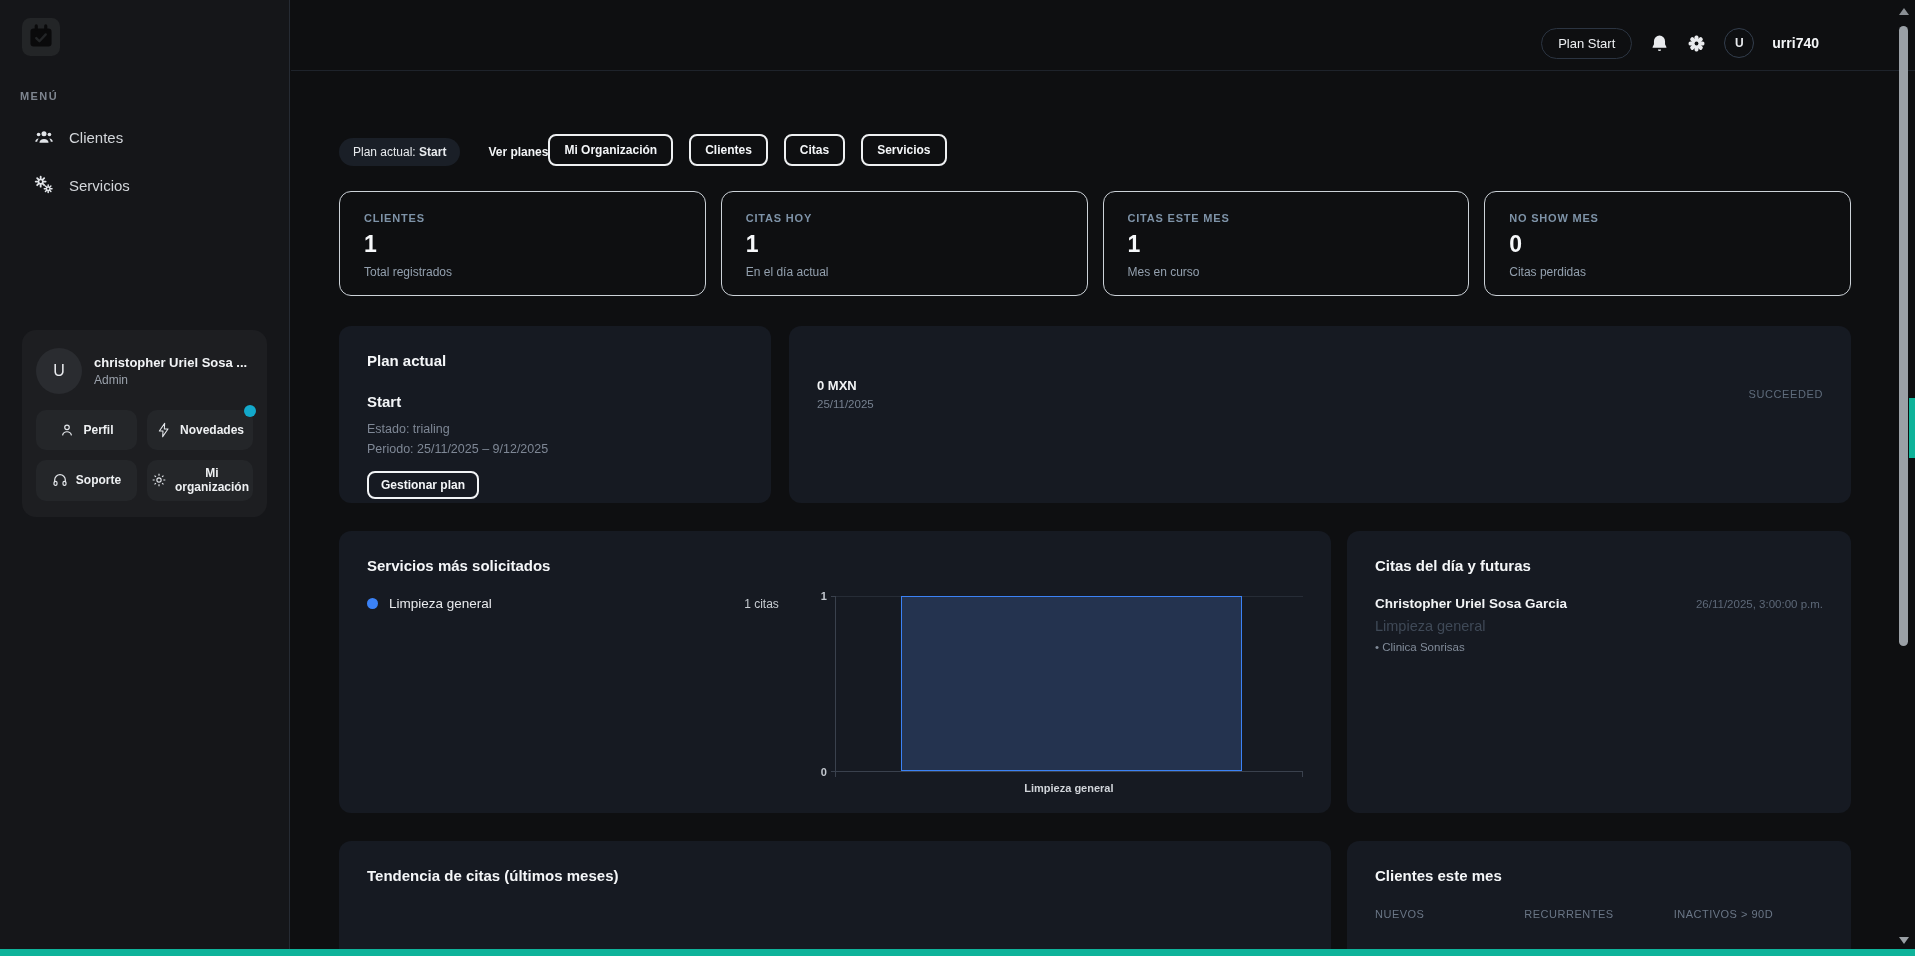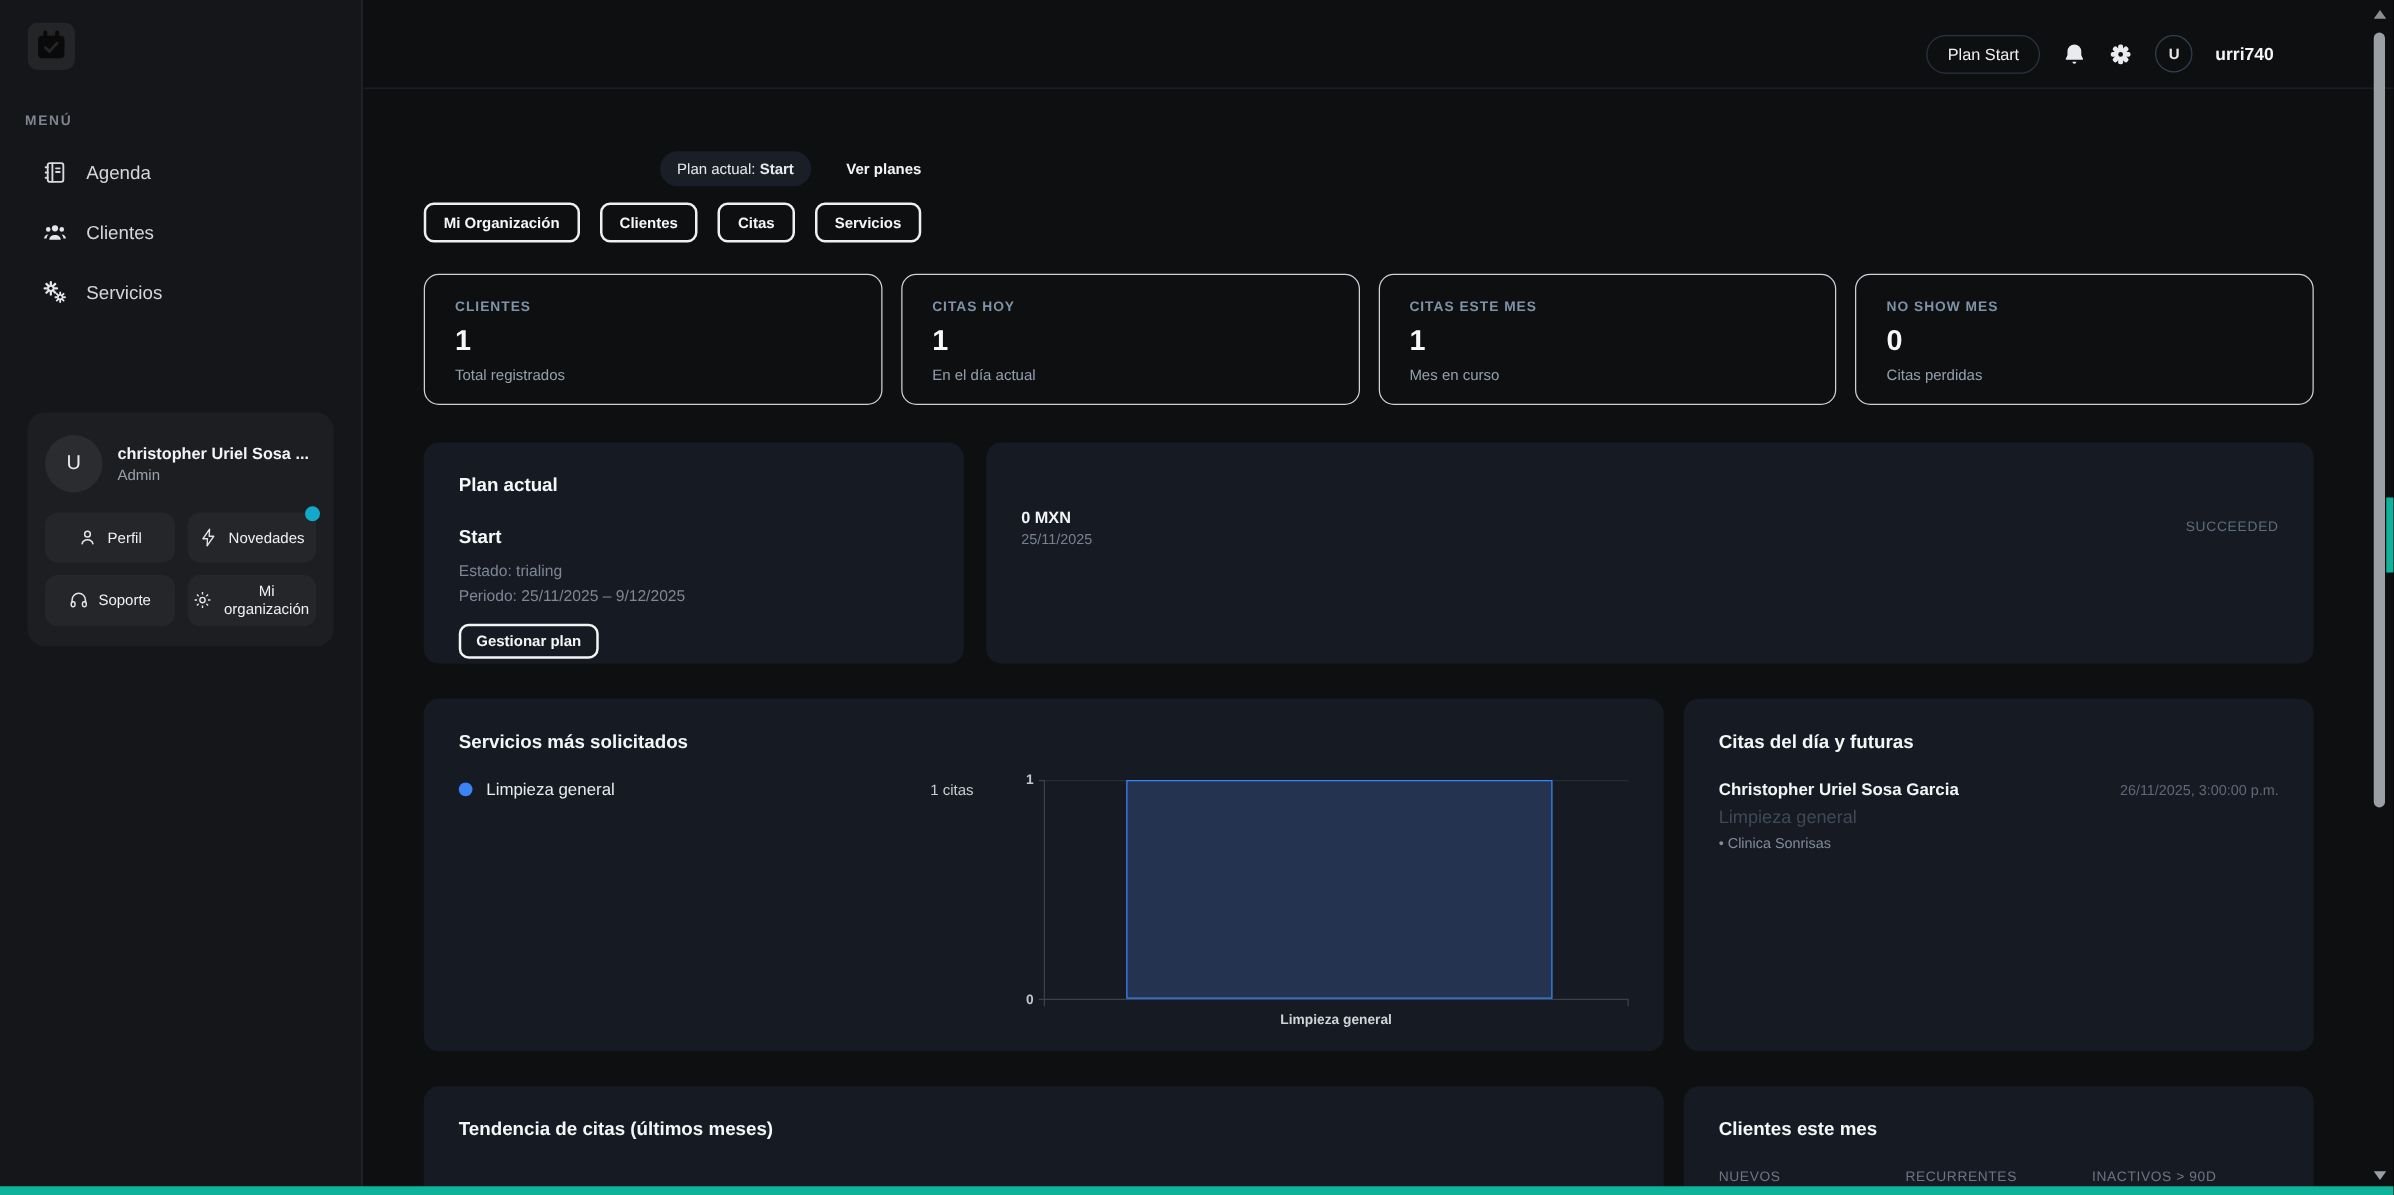--- a/index.html
+++ b/index.html
@@ -37,21 +37,21 @@
     width:46px; height:46px; border-radius:50%; background:#2a2c30;
     display:flex; align-items:center; justify-content:center;
     font-size:16px; color:#e8eaed;
   }
   .uc-name { font-size:13px; font-weight:bold; color:#f2f4f6; }
   .uc-role { font-size:12px; color:#9aa1ab; margin-top:3px; }
   .uc-grid { display:grid; grid-template-columns:1fr 1fr; gap:10px; margin-top:16px; }
   .uc-btn {
     position:relative; display:flex; align-items:center; justify-content:center; gap:8px;
     background:#242629; border-radius:10px; min-height:40px; padding:6px 4px;
-    font-size:12px; font-weight:normal; color:#eef0f2; cursor:pointer; text-align:center; line-height:1.2;
+    font-size:12px; font-weight:bold; color:#eef0f2; cursor:pointer; text-align:center; line-height:1.2;
   }
   .uc-btn svg { width:16px; height:16px; flex:0 0 auto; }
   .badge-dot { position:absolute; top:-5px; right:-3px; width:12px; height:12px; border-radius:50%; background:#13a9cb; }
   
   .main { position:absolute; left:291px; top:0; right:0; height:100%; }
   .topbar {
     height:71px; display:flex; align-items:center;
     padding:16px 96px 0 34px; border-bottom:1px solid #1e232b;
   }
   .hamburger { width:19px; cursor:pointer; }
@@ -68,21 +68,21 @@
     display:flex; align-items:center; justify-content:center;
     font-size:12px; font-weight:bold; color:#e8eaed; cursor:pointer;
   }
   .tb-user { font-size:14px; font-weight:bold; color:#f4f6f8; cursor:pointer; }
   
   .content { padding:0 64px 0 48px; }
   .head-row { display:flex; justify-content:space-between; margin-top:50px; }
   .greeting-block { margin-top:20px; }
   .greeting { font-size:21px; font-weight:bold; color:#f6f8fa; }
   .subtitle { font-size:13px; color:#9aa1ac; margin-top:7px; }
-  .head-right { display:flex; flex-direction:column; align-items:flex-end; }
+  .head-right { display:flex; flex-direction:row; align-items:flex-end; }
   .plan-row { display:flex; align-items:center; gap:28px; }
   .plan-pill {
     background:#1a1f27; border-radius:999px; padding:7px 14px;
     font-size:12px; color:#e8ebee; cursor:pointer;
   }
   .plan-pill b { font-weight:bold; }
   .ver-planes { font-size:12px; font-weight:bold; color:#f2f4f6; cursor:pointer; }
   .quick-row { display:flex; gap:16px; margin-top:13px; }
   .btn-outline {
     border:2px solid #eef0f2; border-radius:8px; background:transparent;
@@ -182,29 +182,20 @@
           <rect x="12" y="6" width="3" height="6" rx="1.5"></rect>
           <rect x="21" y="6" width="3" height="6" rx="1.5"></rect>
         </g>
         <path d="m13.5 19 3 3 6-6.5" stroke="#232527" stroke-width="2.2" fill="none" stroke-linecap="round" stroke-linejoin="round"></path>
       </svg>
     </div>
 
     <div class="menu-label">MENÚ</div>
 
 
-    <div class="nav-item">
-      <svg class="nav-icon" viewBox="0 0 24 24" fill="none" stroke="#d6d9dd" stroke-width="1.8" stroke-linecap="round">
-        <rect x="5" y="3" width="15" height="18" rx="2"></rect>
-          <path d="M9.5 3v18"></path>
-          <path d="M13 8h3.5M13 11.5h3.5"></path>
-          <path d="M3 7h2M3 12h2M3 17h2"></path>
-      </svg>
-      <span>Agenda</span>
-    </div>
 
     <div class="nav-item">
       <svg class="nav-icon" viewBox="0 0 24 24" fill="#e2e5e9">
         <circle cx="12" cy="8" r="3"></circle>
           <path d="M6.5 19c0-2.8 2.4-4.6 5.5-4.6s5.5 1.8 5.5 4.6z"></path>
         <circle cx="5.5" cy="9" r="2.2"></circle>
           <path d="M1.5 17.8c0-2.3 1.8-3.8 4.2-3.9a6.6 6.6 0 0 0-1.9 3.9z"></path>
         <circle cx="18.5" cy="9" r="2.2"></circle>
           <path d="M22.5 17.8c0-2.3-1.8-3.8-4.2-3.9a6.6 6.6 0 0 1 1.9 3.9z"></path>
       </svg>

